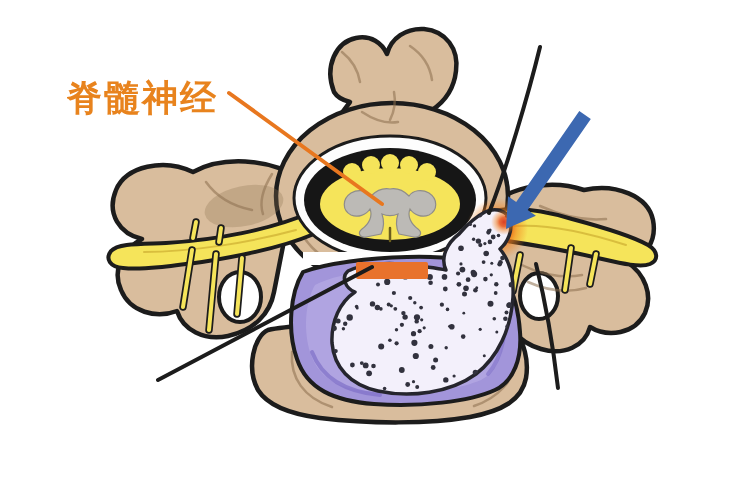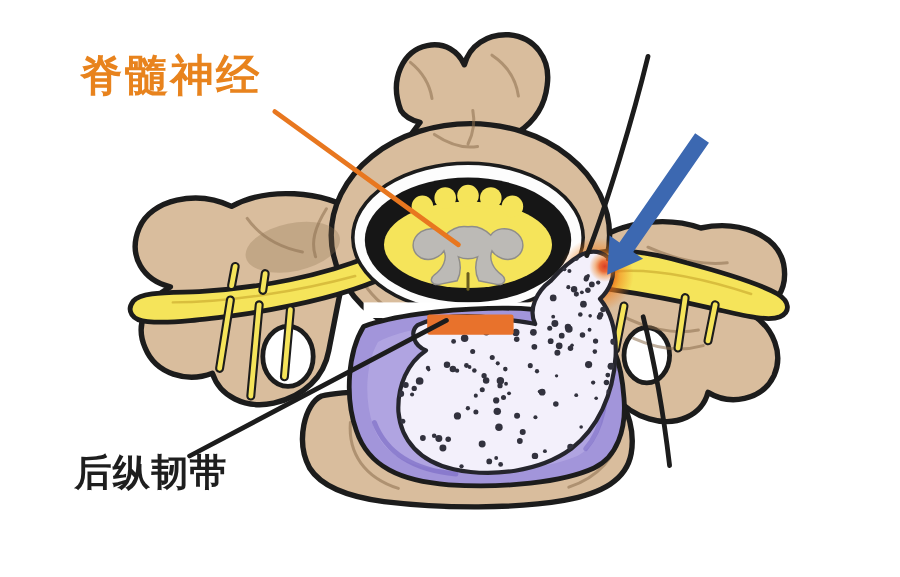--- a/index.html
+++ b/index.html
@@ -1,20 +1,20 @@
 <!DOCTYPE html>
 <html style="--c-background: #ffffff; --c-outline: #1c1c1c; --c-bone: #d9bd9d; --c-bone-shadow: #8a6d4c; --c-nerve-yellow: #f5e45a; --c-gray-matter: #bcbab6; --c-disc-purple: #a295da; --c-disc-purple-light: #bcb0e7; --c-disc-purple-dark: #7f6fc8; --c-nucleus: #f3f0fb; --c-speckle: #32323e; --c-ligament-orange: #e8722c; --c-inflammation-red: #d42000; --c-arrow-blue: #3c68b1; --c-leader-orange: #e8771f; --c-label-orange: #e8831d; --c-label-black: #1e1e1e;"><head>
 <meta charset="utf-8">
 <style>
   html,body{margin:0;padding:0;background:#fff;}
   #stage{position:relative;width:750px;height:481px;background:var(--c-background,#fff);overflow:hidden;
          font-family:"DejaVu Sans","Liberation Sans",sans-serif;}
   #anatomy-svg{position:absolute;left:0;top:0;}
   .label{position:absolute;font-weight:bold;white-space:nowrap;line-height:1;}
-  .label-orange{color:var(--c-label-orange);}
+  .label-orange{color:var(--c-label-orange);margin-top:34px;}
   .label-black{color:var(--c-label-black);}
   #label-spinal-cord-nerve{left:66px;top:46px;font-size:36px;letter-spacing:2px;}
   #label-protruding-nucleus{left:556px;top:35px;font-size:30px;letter-spacing:1px;}
   #label-posterior-ligament{left:62px;top:379px;font-size:31px;letter-spacing:1px;}
   #label-spinal-nerve{left:496px;top:390px;font-size:31px;letter-spacing:1px;}
 
   .bone{fill:var(--c-bone);stroke:var(--c-outline);stroke-width:4.5;stroke-linejoin:round;}
   .hole{fill:#fff;stroke:var(--c-outline);stroke-width:4;}
   .nerve{fill:var(--c-nerve-yellow);stroke:var(--c-outline);stroke-width:4;stroke-linejoin:round;}
   .shade{fill:none;stroke:var(--c-bone-shadow);stroke-width:2.5;stroke-linecap:round;opacity:.55;}
@@ -253,14 +253,13 @@
 
     <path class="leader" d="M229,93 L382,204" stroke="var(--c-leader-orange)" stroke-width="4"></path>
     <path class="leader" d="M540,47 C528,96 506,170 489,213" stroke="var(--c-outline)" stroke-width="4"></path>
     <path class="leader" d="M158,380 L372,267" stroke="var(--c-outline)" stroke-width="4"></path>
     <path class="leader" d="M536,264 C545,300 553,345 558,388" stroke="var(--c-outline)" stroke-width="4"></path>
 
     <polygon fill="var(--c-arrow-blue)" points="579.3,111 516.2,202 508,196.3 506,229 535.9,215.7 527.7,210 590.8,119"></polygon>
   </svg>
 
   <div class="label label-orange" id="label-spinal-cord-nerve">脊髓神经</div>
-  <div class="label label-black" id="label-posterior-ligament">后纵韧带</div>
 </div>
 
 </body></html>

